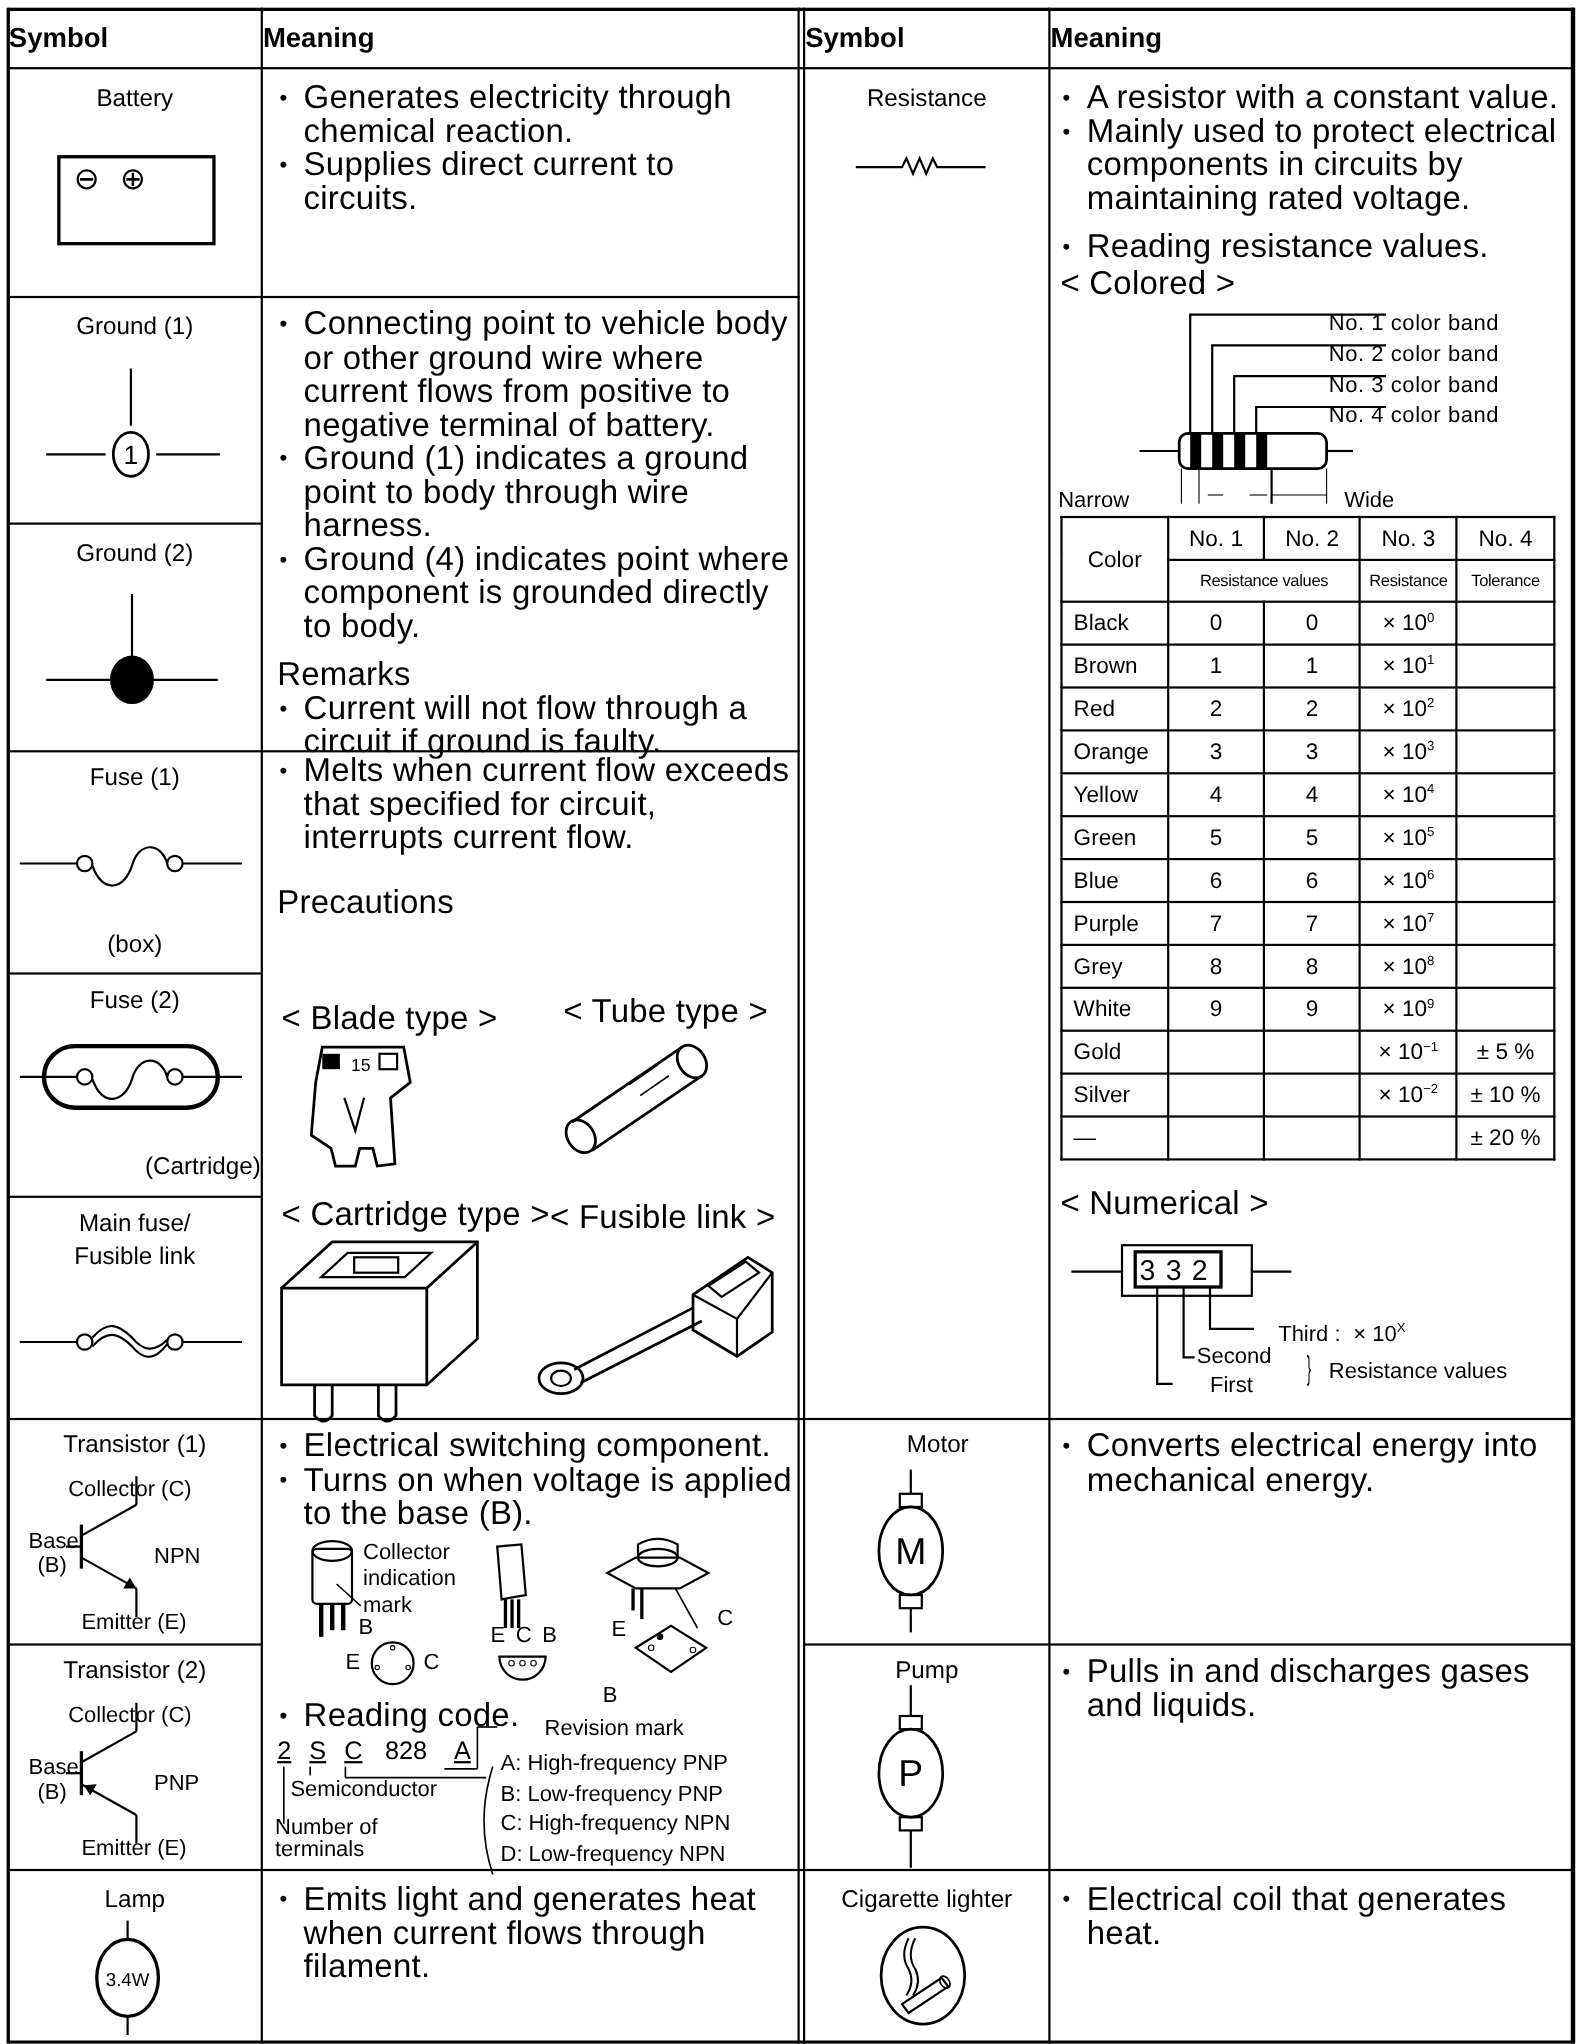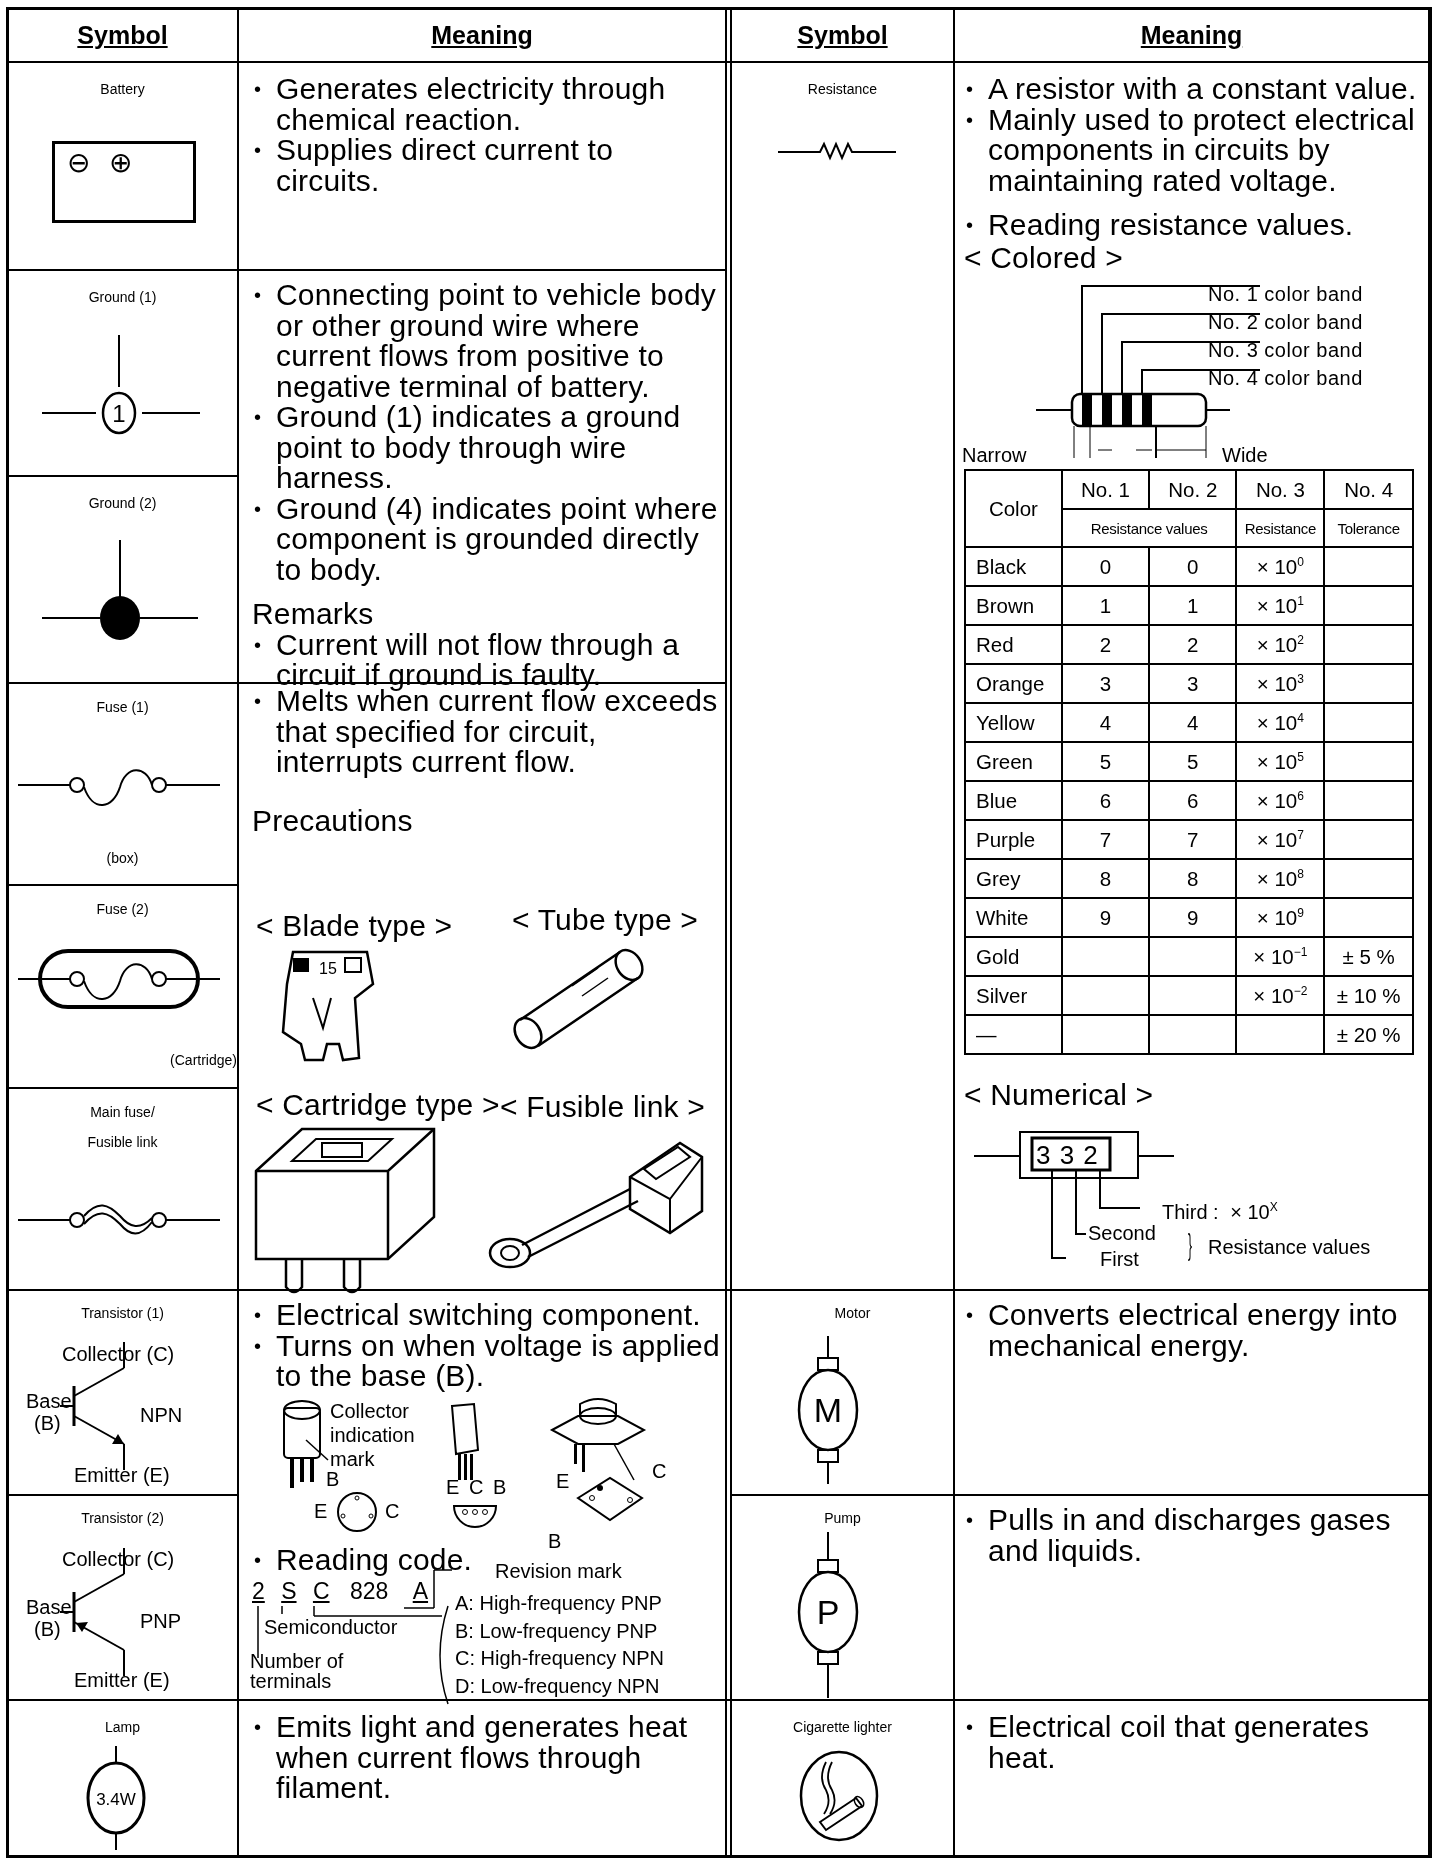--- a/index.html
+++ b/index.html
@@ -1,22 +1,22 @@
 <!DOCTYPE html>
 <html><head>
 <meta charset="utf-8">
 <style>
   * { box-sizing: border-box; margin: 0; padding: 0; }
   html, body { width: 1440px; height: 1858px; background: #ffffff; overflow: hidden; }
   body { position: relative; font-family: "Liberation Sans", sans-serif; color: #000; }
   .abs { position: absolute; }
   .line-h { position: absolute; height: 2px; background: #000; }
   .line-v { position: absolute; width: 2px; background: #000; }
-  .hdr { position: absolute; font-weight: bold; font-size: 25px; text-align: center; line-height: 54px; top: 8px; height: 40px; text-decoration: underline; }
-  .sym-label { position: absolute; font-size: 14px; text-align: center; line-height: 30px; }
+  .hdr { position: absolute; font-weight: bold; font-size: 25px; line-height: 54px; top: 8px; height: 40px; }
+  .sym-label { position: absolute; font-size: 22px; text-align: center; line-height: 30px; }
   .txt { position: absolute; font-size: 30px; line-height: 30.5px; letter-spacing: 0.2px; }
   .bul { position: relative; padding-left: 24px; }
   .bul::before { content: "\2022"; position: absolute; left: 2px; top: 0; font-size: 20px; }
   .small { font-size: 20px; line-height: 23px; }
   svg { position: absolute; overflow: visible; }
   table.rt { position: absolute; border-collapse: collapse; font-size: 20.5px; }
   table.rt td { border: 2px solid #000; text-align: center; height: 39px; padding: 0; }
   table.rt td.c0 { text-align: left; padding-left: 10px; }
   table.rt td.sub { font-size: 15px; height: 38px; letter-spacing: -0.3px; }
   sup { font-size: 12px; vertical-align: 8px; }

